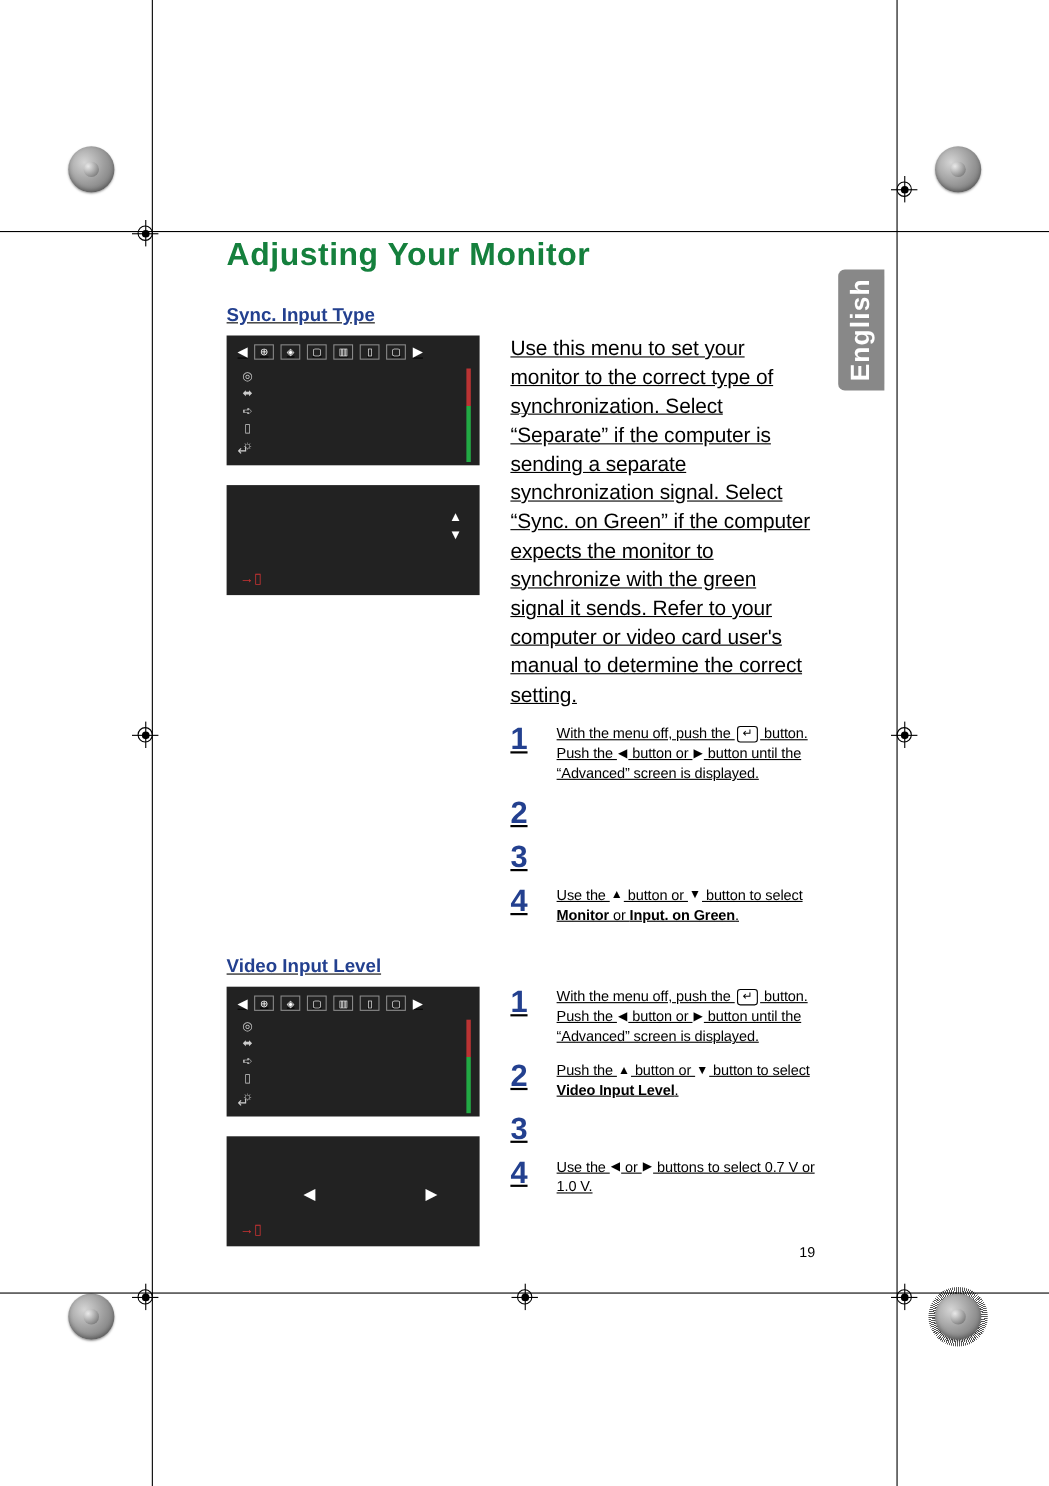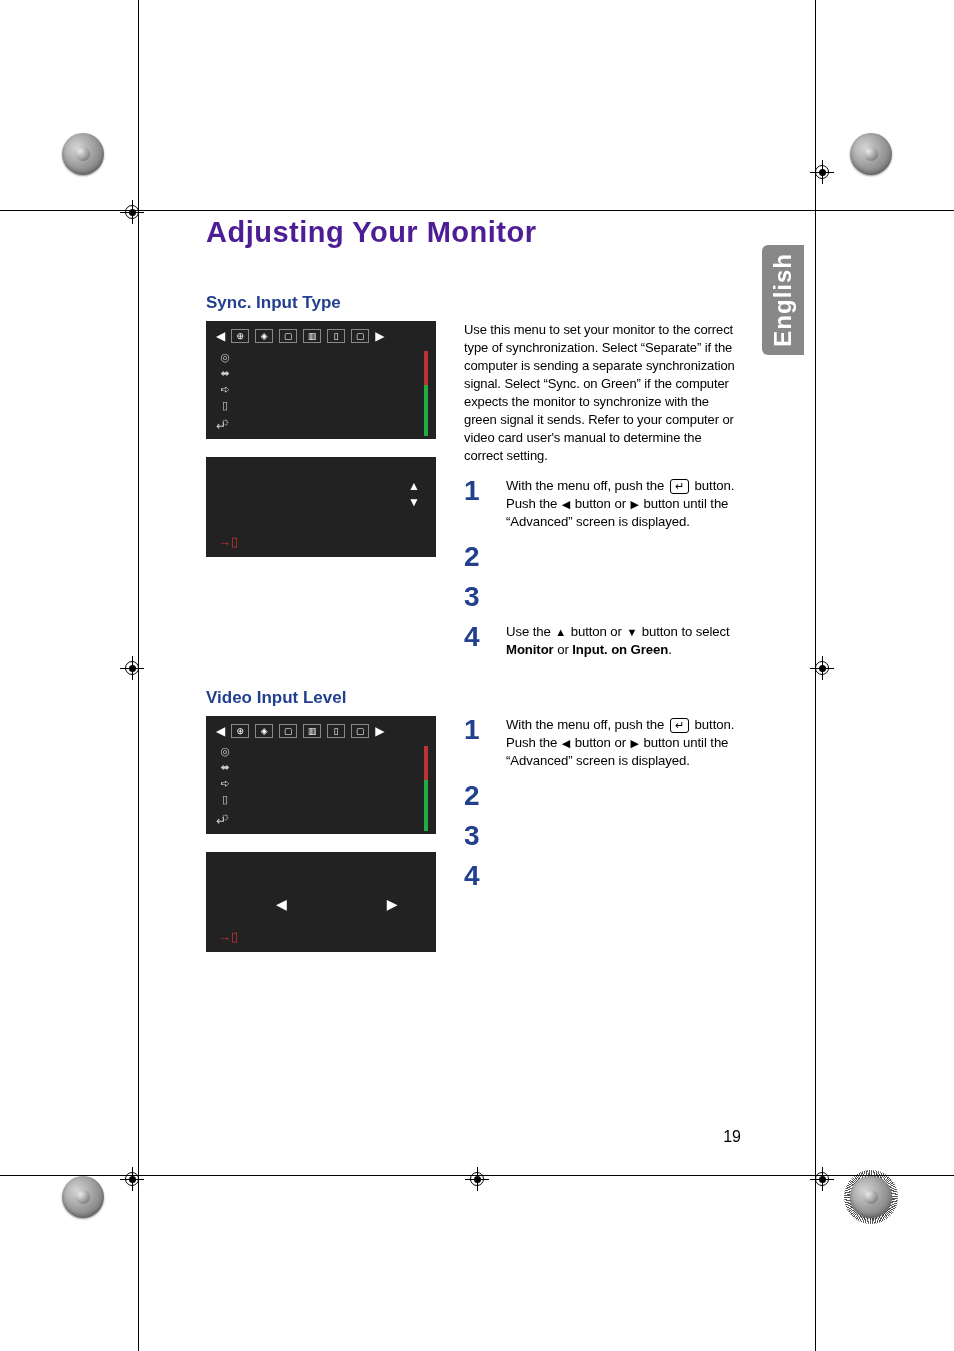--- a/index.html
+++ b/index.html
@@ -77,23 +77,23 @@
     position: absolute;
     left: 206px;
     top: 216px;
     width: 535px;
     height: 930px;
   }
 
   .chapter-title {
     font-size: 29px;
     font-weight: 900;
-    color: #4c1d95;
+    color: #15803d;
     letter-spacing: 0.5px;
-    margin-bottom: 44px;
+    margin-bottom: 28px;
   }
 
   
   .lang-tab {
     position: absolute;
     top: 245px;
     right: 150px;
     width: 42px;
     height: 110px;
     background: #888;
@@ -108,20 +108,21 @@
     transform: rotate(180deg);
     letter-spacing: 1px;
   }
 
   .section {
     margin-bottom: 28px;
     display: grid;
     grid-template-columns: 230px 1fr;
     column-gap: 28px;
     align-items: start;
+    text-decoration: underline;
   }
 
   .section-title {
     grid-column: 1 / -1;
     font-size: 17px;
     font-weight: bold;
     color: #23408f;
     margin-bottom: 8px;
   }
 
@@ -192,21 +193,21 @@
     position:absolute; left: 12px; bottom: 8px;
     color:#c33; font-size: 13px;
   }
 
   .right-col {
     display: flex; flex-direction: column;
     gap: 12px;
   }
 
   .intro {
-    font-size: 13px;
+    font-size: 19px;
     line-height: 1.38;
     letter-spacing: -0.1px;
   }
 
   .step {
     display: grid;
     grid-template-columns: 32px 1fr;
     column-gap: 10px;
     align-items: start;
   }
@@ -237,21 +238,21 @@
     display:inline-block;
     font-size: 11px;
     vertical-align: middle;
     margin: 0 1px;
   }
 
   .page-num {
     position:absolute;
     right: 0;
     bottom: 0;
-    font-size: 16px;
+    font-size: 13px;
   }
 
 </style>
 </head>
 <body>
 
 <div class="corner tl"></div>
 <div class="corner tr"></div>
 <div class="corner bl"></div>
 <div class="corner br"></div>
@@ -392,26 +393,32 @@
 
       <div class="step">
         <div class="num">1</div>
         <div class="txt">
           <span>With the menu off, push the </span><span class="enter-ico">↵</span><span> button. Push the </span><span class="tri">◀</span><span> button or </span><span class="tri">▶</span><span> button until the “Advanced” screen is displayed.</span>
         </div>
       </div>
 
       <div class="step">
         <div class="num">2</div>
+        <div class="txt">
+          <span>Push the </span><span class="tri">▲</span><span> button or </span><span class="tri">▼</span><span> button to select </span><b>Video Input Level</b><span>.</span>
+        </div>
       </div>
 
       <div class="step">
         <div class="num">3</div>
       </div>
 
       <div class="step">
         <div class="num">4</div>
+        <div class="txt">
+          <span>Use the </span><span class="tri">◀</span><span> or </span><span class="tri">▶</span><span> buttons to select 0.7 V or 1.0 V.</span>
+        </div>
       </div>
     </div>
   </div>
 
   <div class="page-num">19</div>
 </div>
 
 </body></html>

